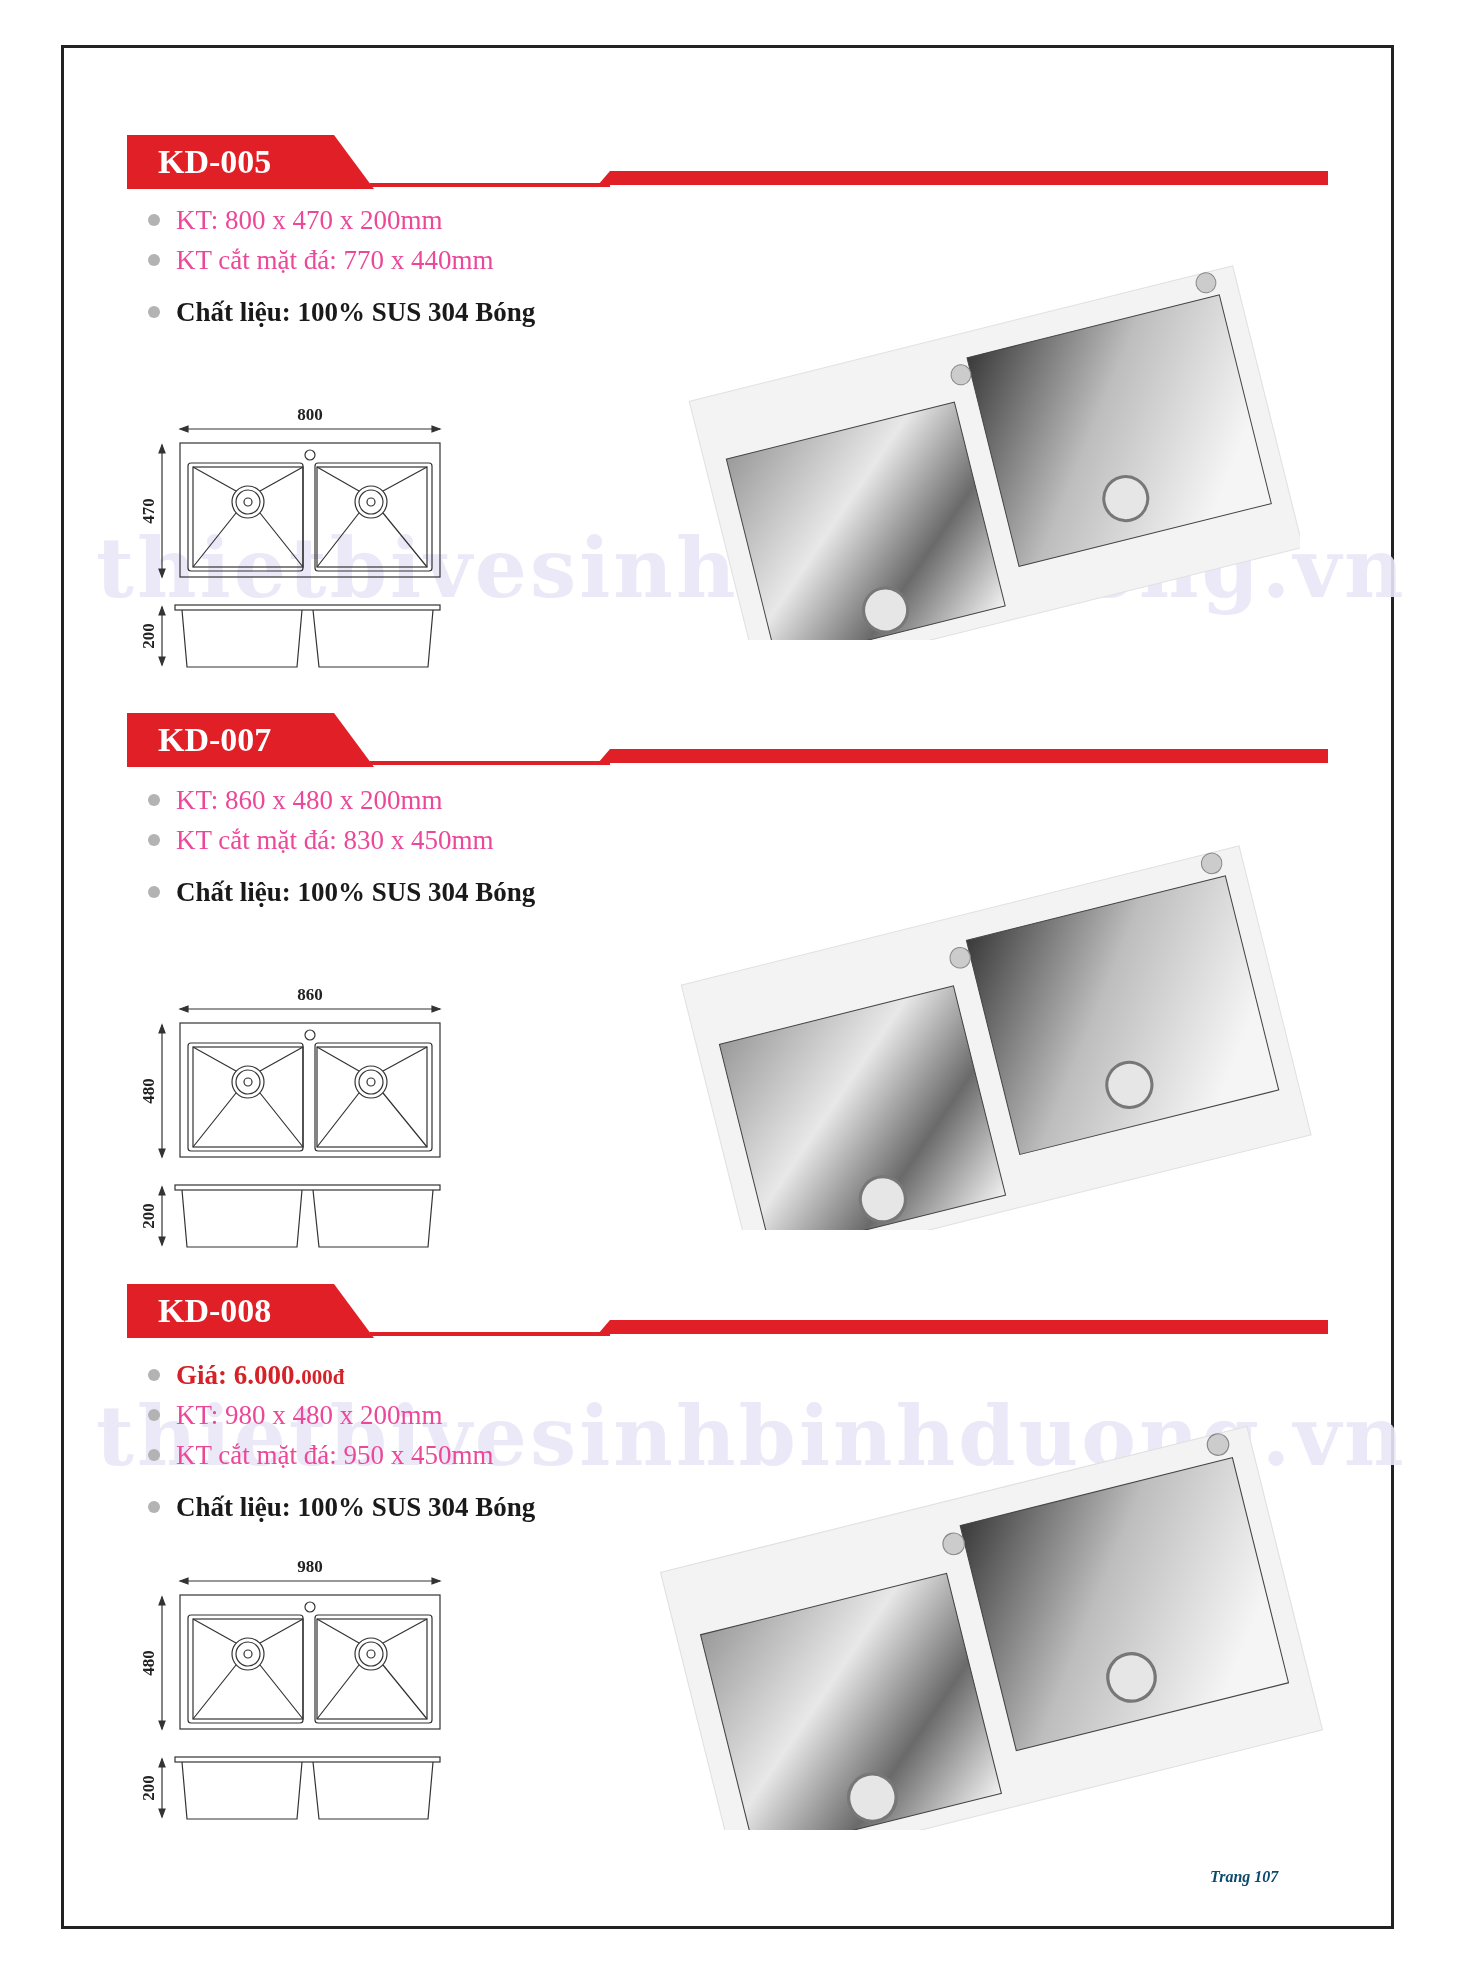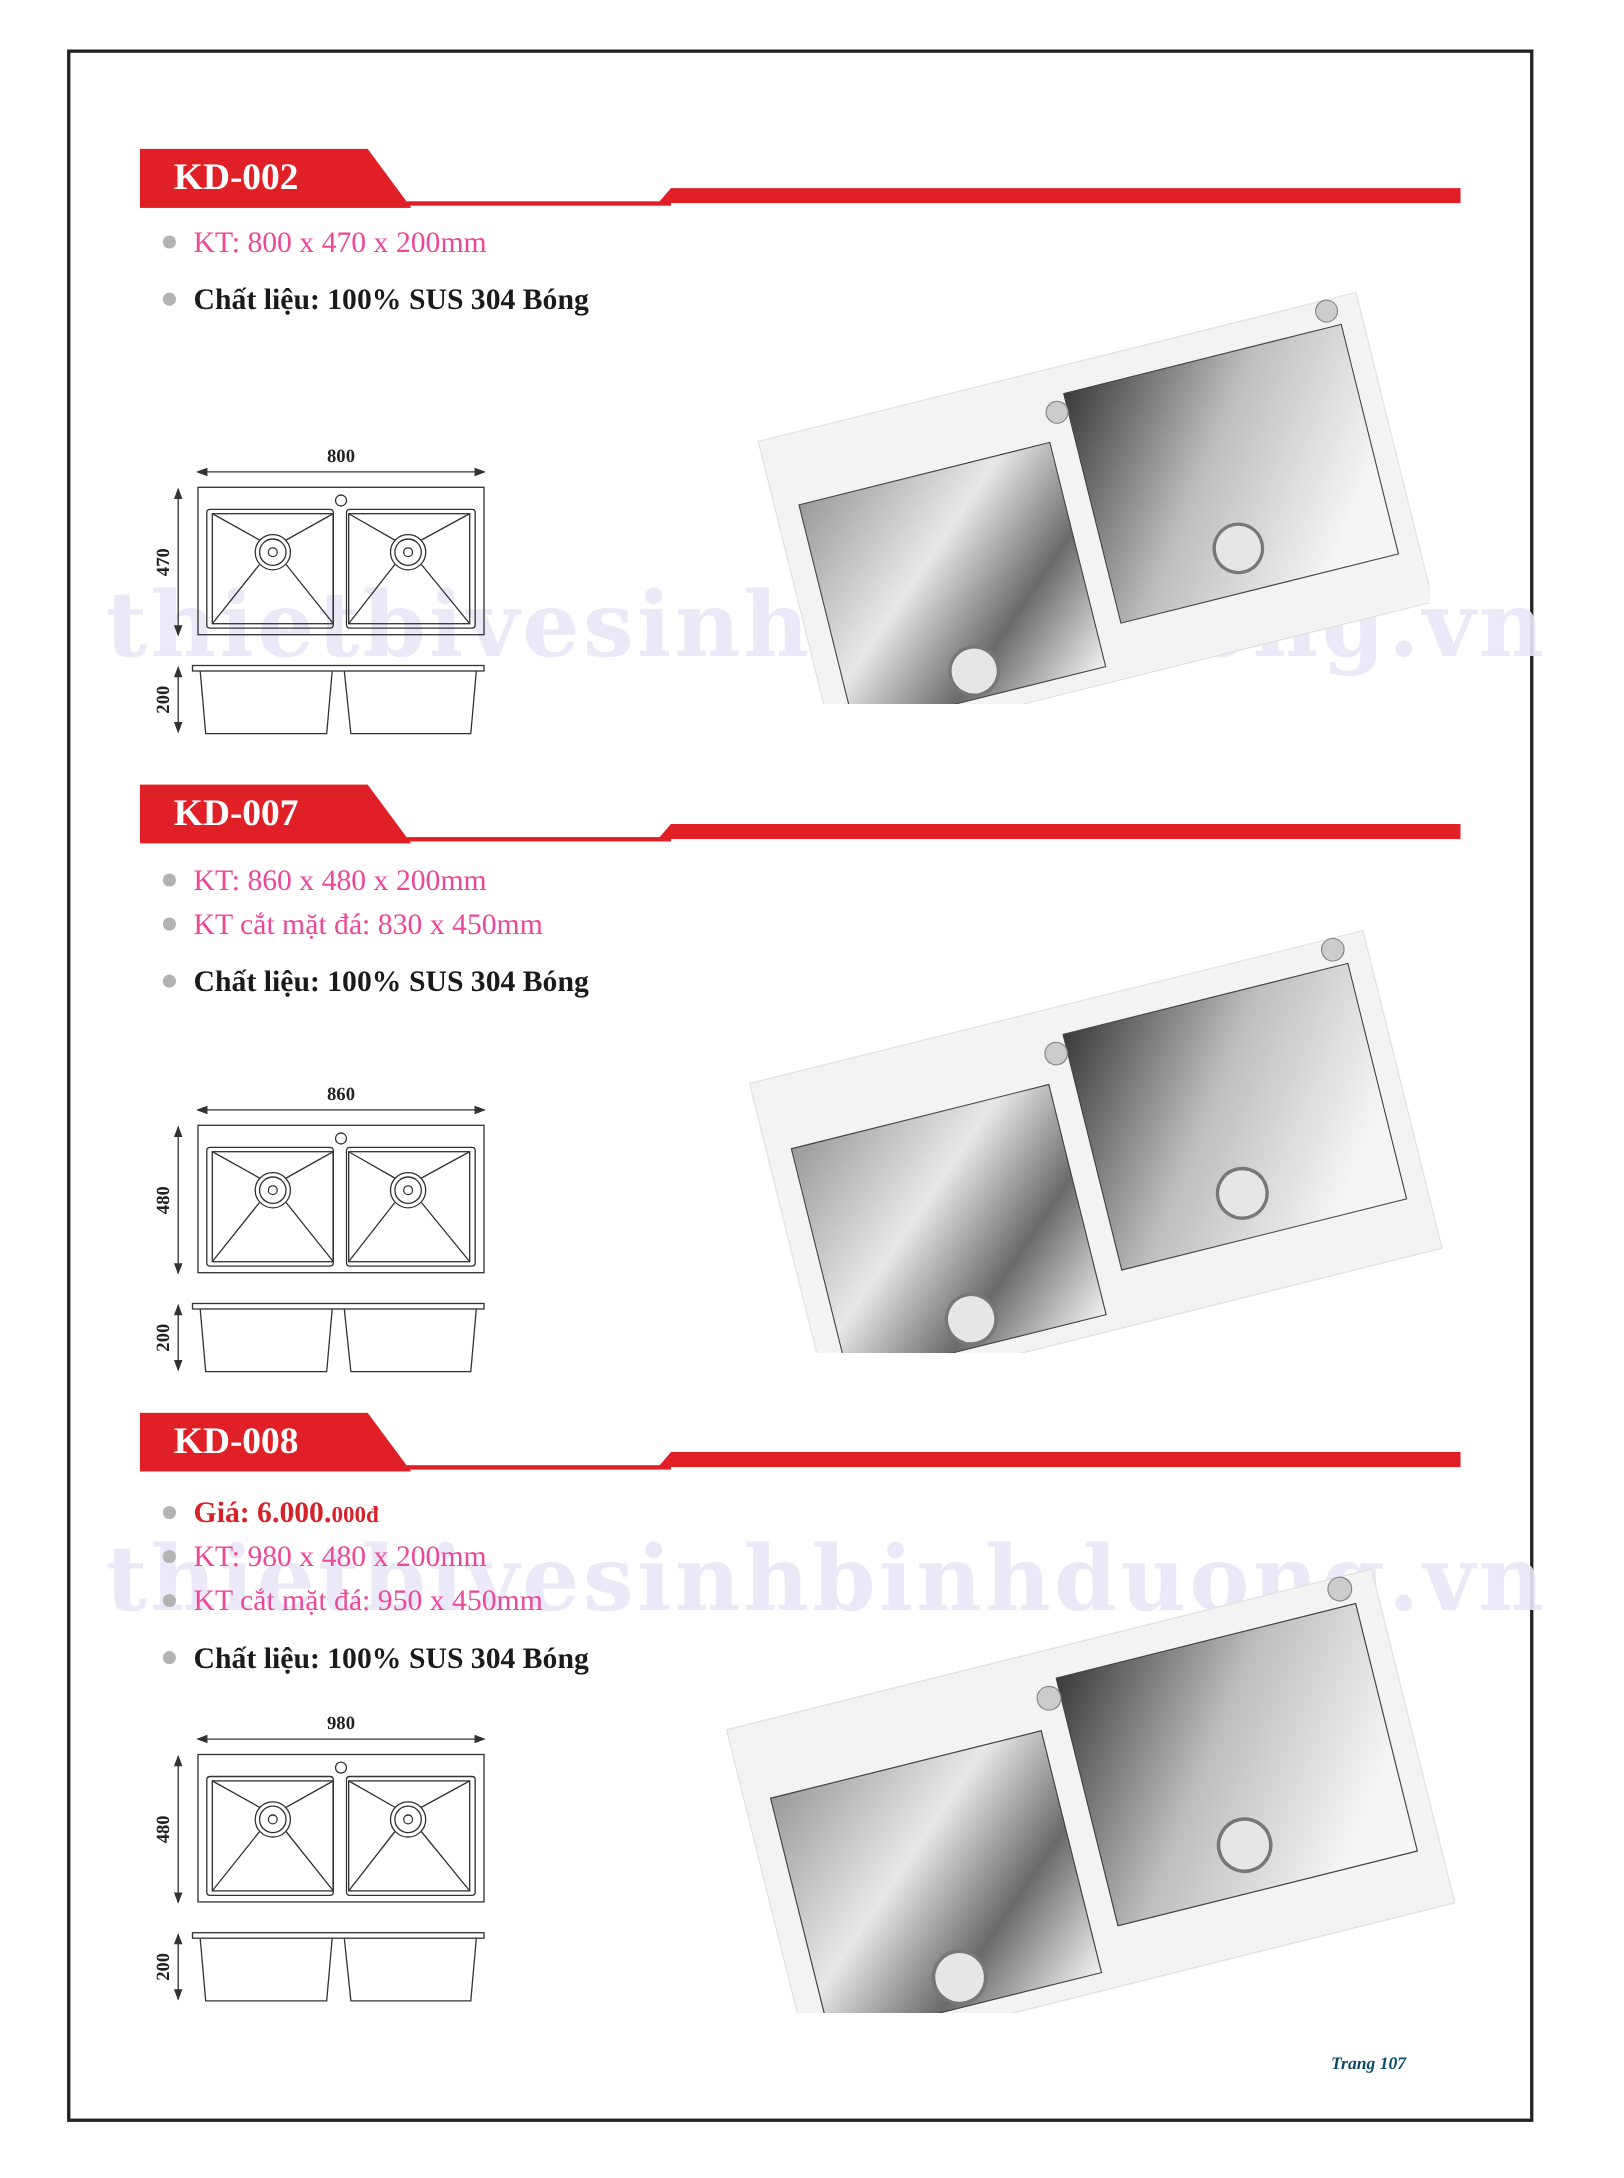--- a/index.html
+++ b/index.html
@@ -25,25 +25,26 @@
 </head>
 <body>
 
 <div class="frame"></div>
 
 <div class="watermark" style="top:520px;">thietbivesinhbinhduong.vn</div>
 <div class="watermark" style="top:1388px;">thietbivesinhbinhduong.vn</div>
 
 <div class="section" style="top:135px;">
   <div class="tab" style="top:0;"></div>
-  <div class="tab-label" style="top:0;">KD-002</div>
+  <div class="tab-label" style="top:0;">KD-005</div>
   <div class="thin-line" style="top:48px;"></div>
   <div class="bar" style="top:36px;"></div>
   <div class="specs" style="top:65px;">
     <div class="spec"><span class="dot"></span><span>KT: 800 x 470 x 200mm</span></div>
+    <div class="spec"><span class="dot"></span><span>KT cắt mặt đá: 770 x 440mm</span></div>
     <div class="spec bold"><span class="dot"></span><span>Chất liệu: 100% SUS 304 Bóng</span></div>
   </div>
 </div>
 
 <svg class="diagram" style="top:400px;" viewBox="0 0 330 290">
   <g stroke="#333" fill="none" stroke-width="1.2">
     <line x1="50" y1="29" x2="310" y2="29"></line>
       <path d="M50 29 l8 -3 v6 z M310 29 l-8 -3 v6 z" fill="#333"></path>
     <line x1="32" y1="45" x2="32" y2="177"></line>
       <path d="M32 45 l-3 8 h6 z M32 177 l-3 -8 h6 z" fill="#333"></path>

